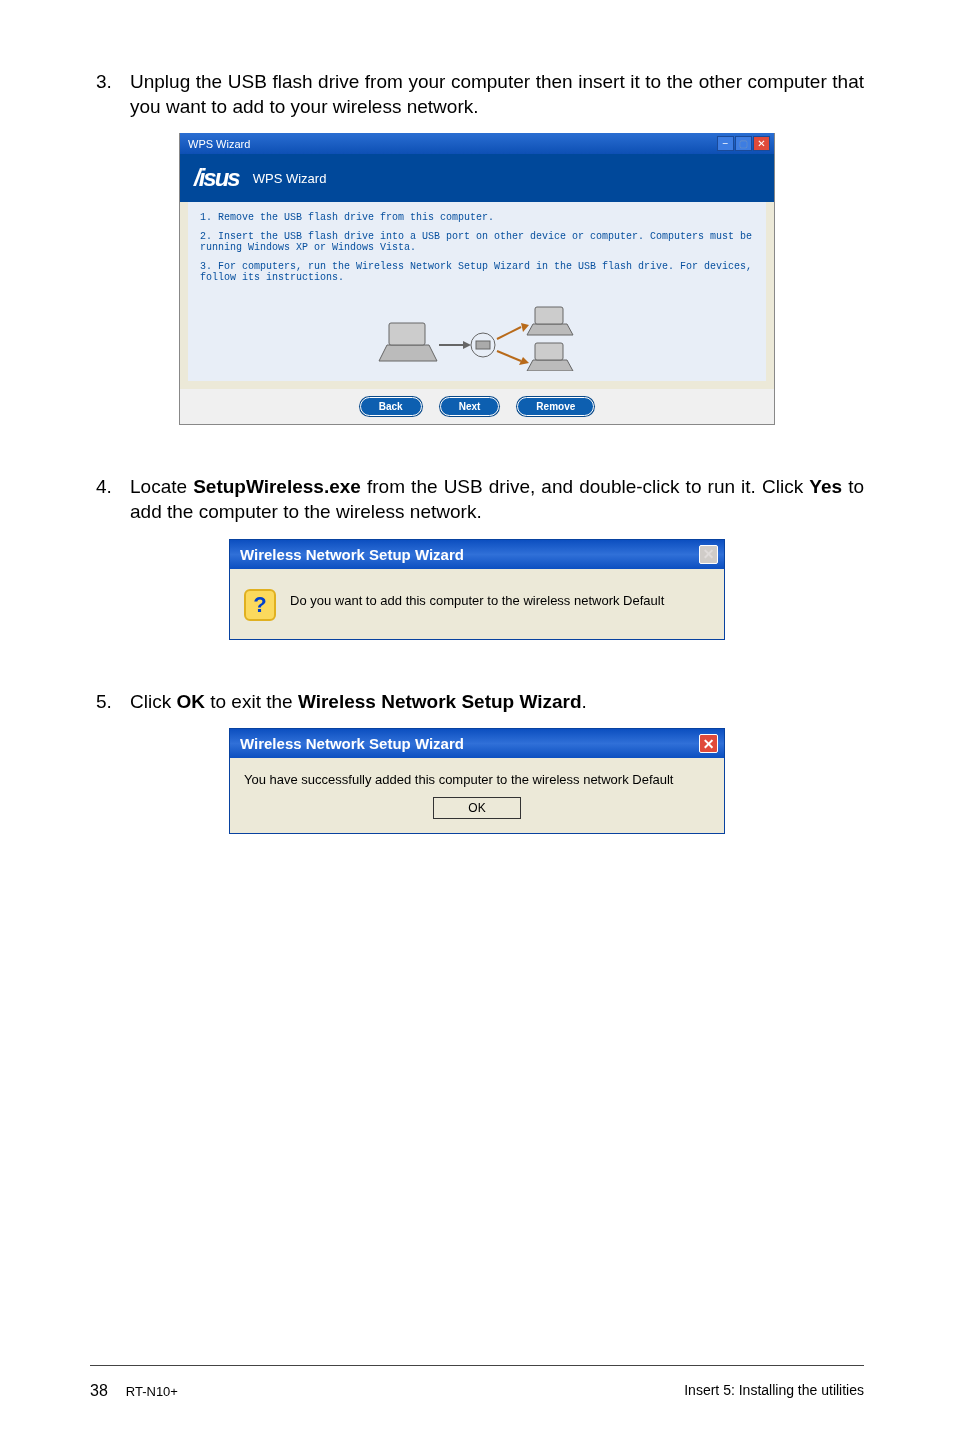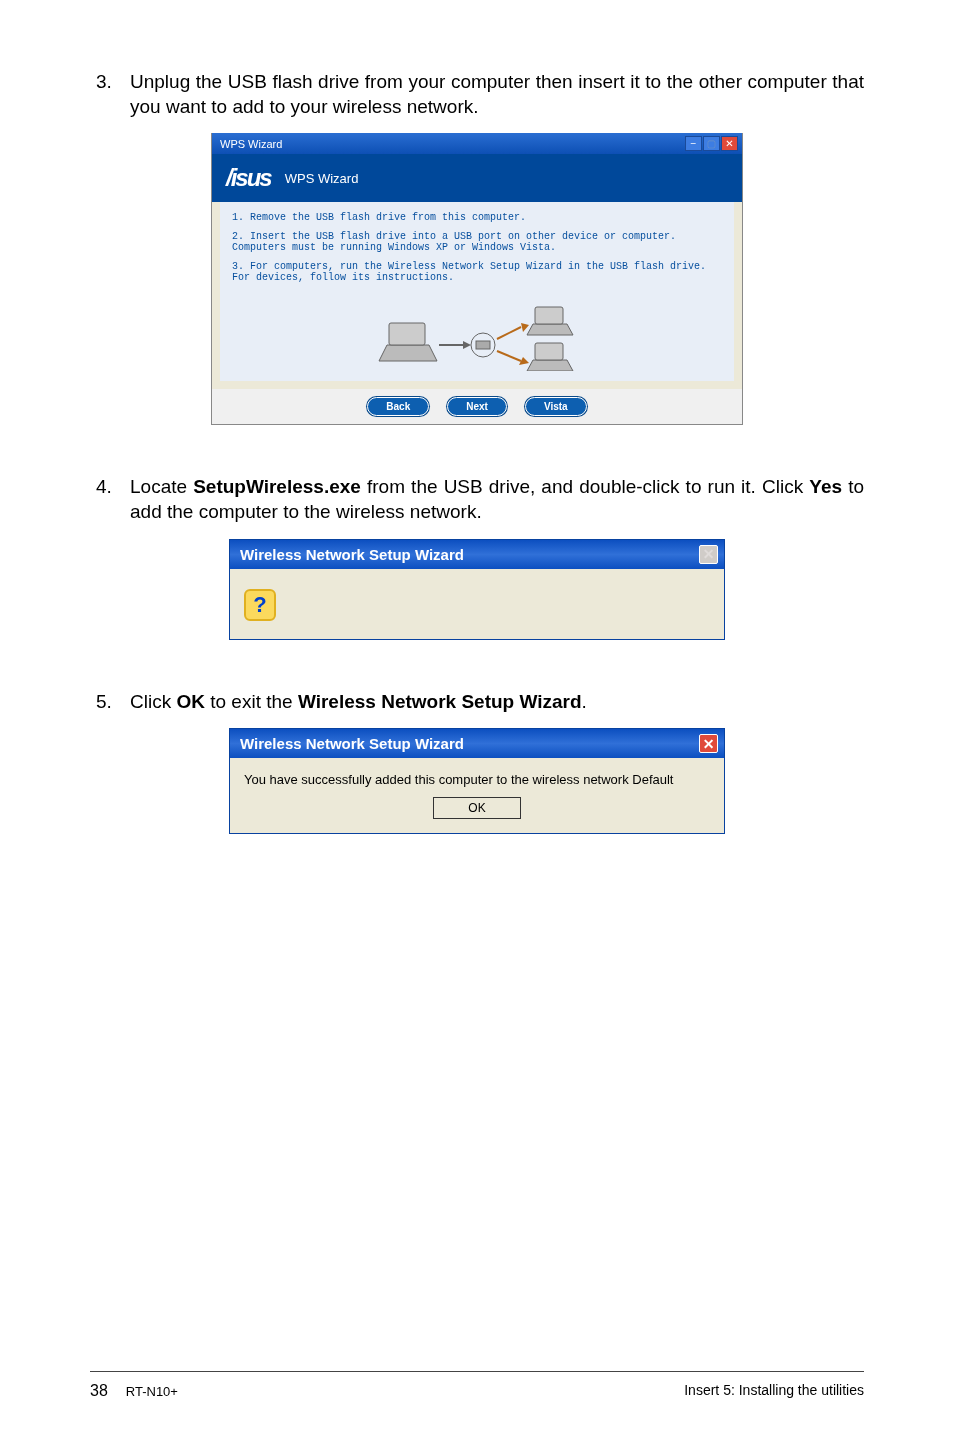--- a/index.html
+++ b/index.html
@@ -21,21 +21,21 @@
     }
     .step-num {
       min-width: 40px;
       padding-left: 6px;
     }
     .step-text {
       flex: 1;
     }
     .bold { font-weight: bold; }
     .screenshot1 {
-      width: 532px;
+      width: 596px;
       margin: 10px auto 50px auto;
       border: 1px solid #888;
       border-top: none;
       background: #ece9d8;
     }
     .win-titlebar {
       background: linear-gradient(#2a6ed2, #0d4fb4);
       color: #fff;
       font-size: 11px;
       display: flex;
@@ -182,21 +182,21 @@
       margin: 0 4px;
       cursor: pointer;
     }
     .winbtn.wide { padding: 3px 34px; }
     .footer {
       position: absolute;
       left: 90px;
       right: 90px;
       bottom: 38px;
       border-top: 1px solid #444;
-      padding-top: 10px;
+      padding-top: 16px;
       display: flex;
       justify-content: space-between;
       font-size: 14px;
       text-align: center;
     }
     .footer .pnum { font-size: 16px; margin-right: 18px; }
     .footer .left { display: flex; align-items: baseline; }
     .footer .model { font-size: 13px; }
   </style>
 </head>
@@ -250,38 +250,39 @@
 
       <g transform="translate(150,38)">
         <polygon points="6,17 40,17 46,28 0,28" fill="#bbb" stroke="#666"></polygon>
         <rect x="8" y="0" width="28" height="17" rx="2" fill="#ccc" stroke="#666"></rect>
       </g>
     </svg>
   </div>
   <div class="btn-bar">
     <span class="pill-btn">Back</span>
     <span class="pill-btn">Next</span>
-    <span class="pill-btn">Vista</span>
+    <span class="pill-btn">Remove</span>
   </div>
 </div>
 
 <div class="step-item">
   <div class="step-num">4.</div>
   <div class="step-text">
     <span>Locate </span><span class="bold">SetupWireless.exe</span><span> from the USB drive, and double-click to run it. Click </span><span class="bold">Yes</span><span> to add the computer to the wireless network.</span>
   </div>
 </div>
 
 <div class="dialog">
   <div class="dlg-title">
     <span>Wireless Network Setup Wizard</span>
     <span class="dlg-close off">✕</span>
   </div>
   <div class="dlg-body">
     <div class="q-icon">?</div>
+    <div class="dlg-text">Do you want to add this computer to the wireless network Default</div>
   </div>
 </div>
 
 <div class="step-item">
   <div class="step-num">5.</div>
   <div class="step-text">
     <span>Click </span><span class="bold">OK</span><span> to exit the </span><span class="bold">Wireless Network Setup Wizard</span><span>.</span>
   </div>
 </div>
 

